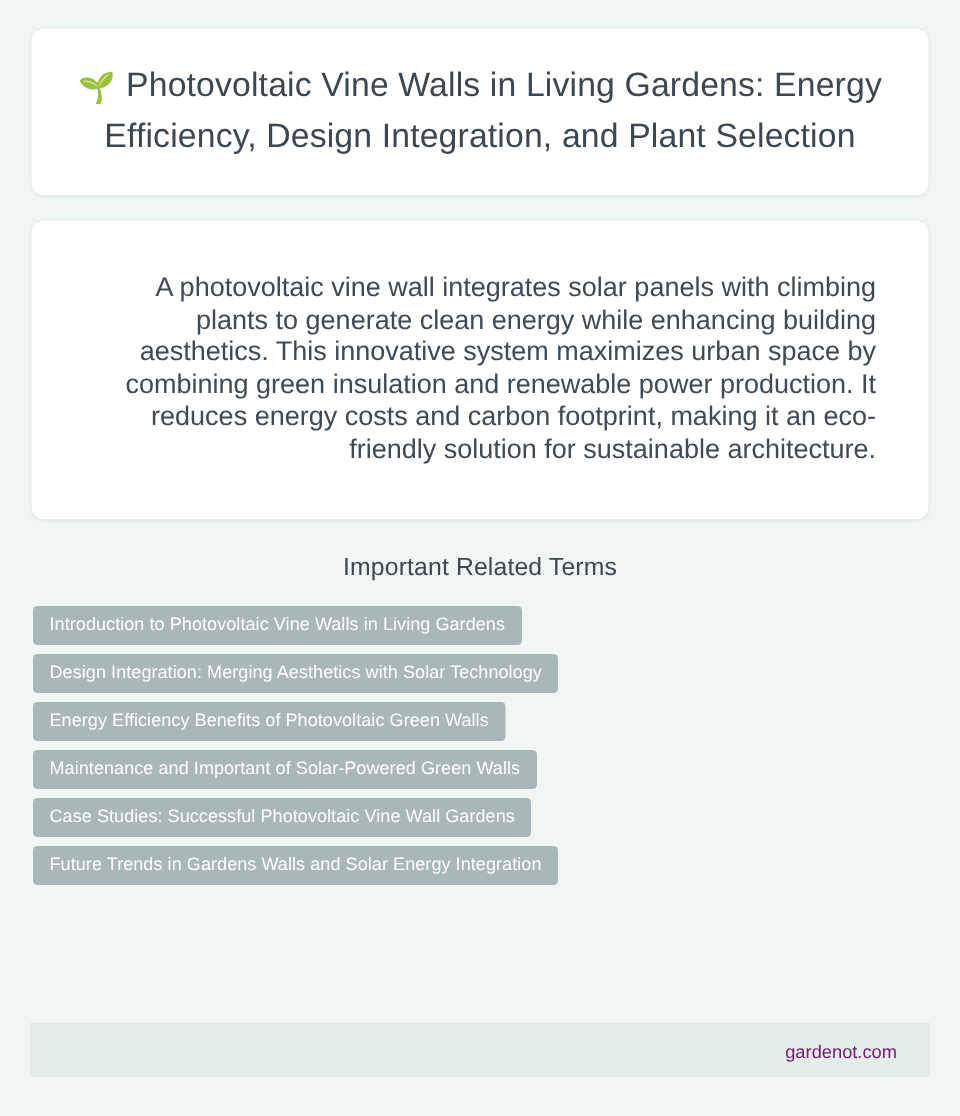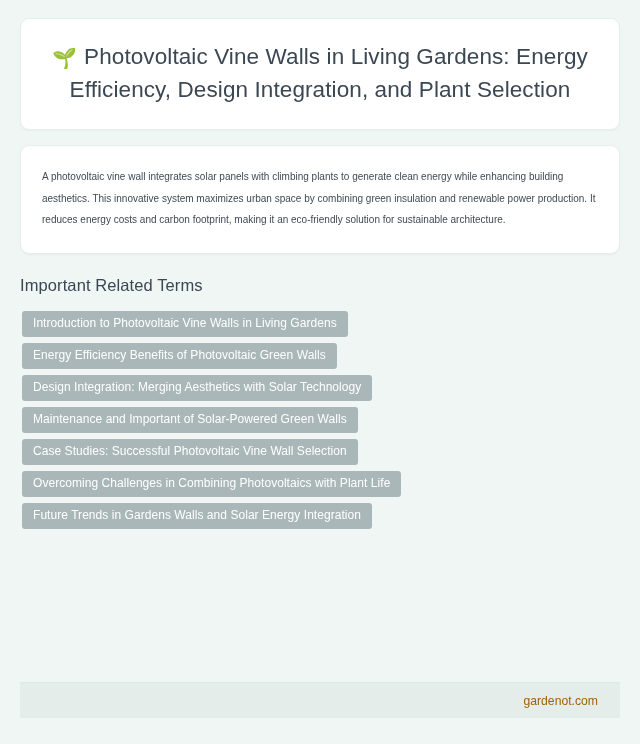--- a/index.html
+++ b/index.html
@@ -59,32 +59,34 @@
     vertical-align: -1px;
     margin-right: 7px;
   }
 
   .desc-card {
     padding: 20px 21px 22px 21px;
     margin-bottom: 22px;
   }
 
   .desc {
-    margin: 0;
-    font-size: 10px;
+    margin: 14px;
+    font-size: 18px;
     line-height: 21.5px;
     color: #3f4a55;
+    text-align: right;
   }
 
   
   .terms-heading {
     margin: 0 0 16px 0;
     font-size: 16.5px;
     font-weight: 400;
     color: #3b4752;
+    text-align: center;
     letter-spacing: 0.1px;
   }
 
   .terms-list {
     margin: 0;
     padding: 0 0 0 2px;
     list-style: none;
   }
 
   .term-pill {
@@ -118,21 +120,21 @@
     margin: 0 20px;
   }
 
   .footer-spacer {
     height: 26px;
     background: #eff6f3;
   }
 
   .footer-site {
     font-size: 12.2px;
-    color: #a16207;
+    color: #701a75;
   }
 </style>
 </head>
 <body>
 
 <div class="page">
 
   <div class="content">
 
     <div class="card title-card">
@@ -140,25 +142,24 @@
     </div>
 
     <div class="card desc-card">
       <p class="desc">A photovoltaic vine wall integrates solar panels with climbing plants to generate clean energy while enhancing building aesthetics. This innovative system maximizes urban space by combining green insulation and renewable power production. It reduces energy costs and carbon footprint, making it an eco-friendly solution for sustainable architecture.</p>
     </div>
 
     <h2 class="terms-heading">Important Related Terms</h2>
 
     <ul class="terms-list">
       <li><a class="term-pill">Introduction to Photovoltaic Vine Walls in Living Gardens</a></li>
+      <li><a class="term-pill">Design Integration: Merging Aesthetics with Solar Technology</a></li>
       <li><a class="term-pill">Energy Efficiency Benefits of Photovoltaic Green Walls</a></li>
-      <li><a class="term-pill">Design Integration: Merging Aesthetics with Solar Technology</a></li>
       <li><a class="term-pill">Maintenance and Important of Solar-Powered Green Walls</a></li>
-      <li><a class="term-pill">Case Studies: Successful Photovoltaic Vine Wall Selection</a></li>
-      <li><a class="term-pill">Overcoming Challenges in Combining Photovoltaics with Plant Life</a></li>
+      <li><a class="term-pill">Case Studies: Successful Photovoltaic Vine Wall Gardens</a></li>
       <li><a class="term-pill">Future Trends in Gardens Walls and Solar Energy Integration</a></li>
     </ul>
 
   </div>
 
   <div class="footer">
     <span class="footer-site">gardenot.com</span>
   </div>
   <div class="footer-spacer"></div>
 

